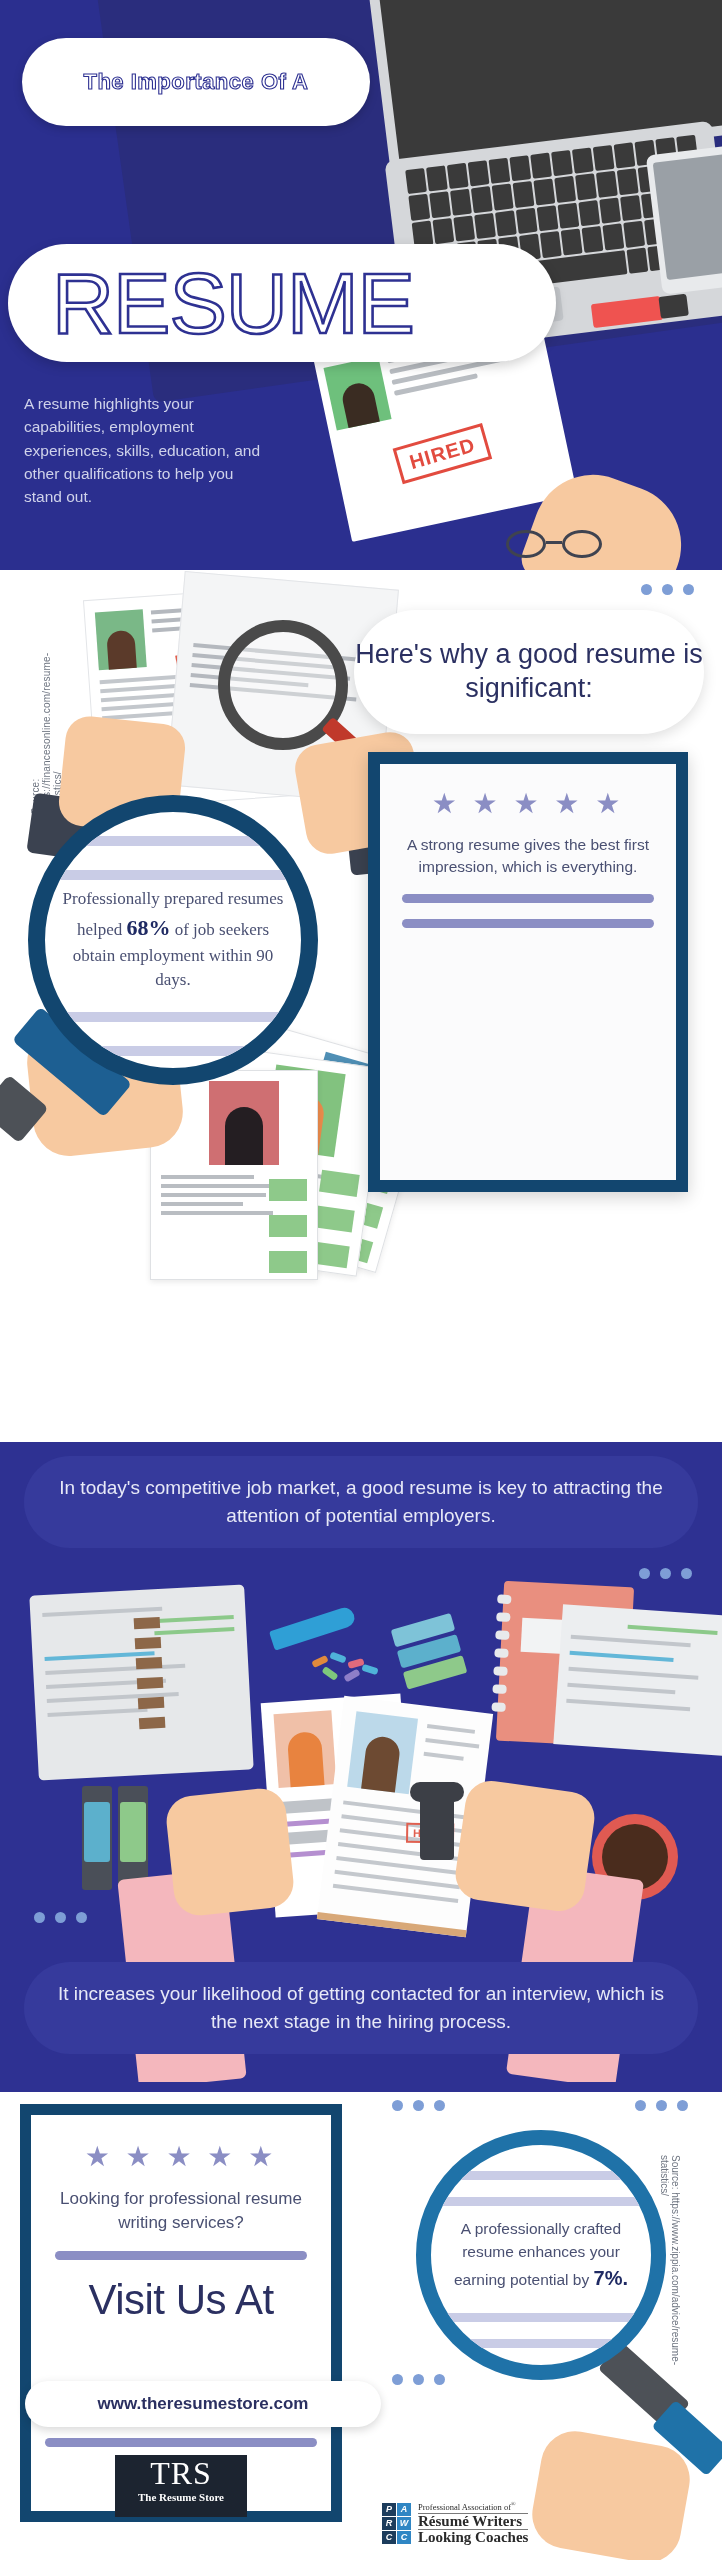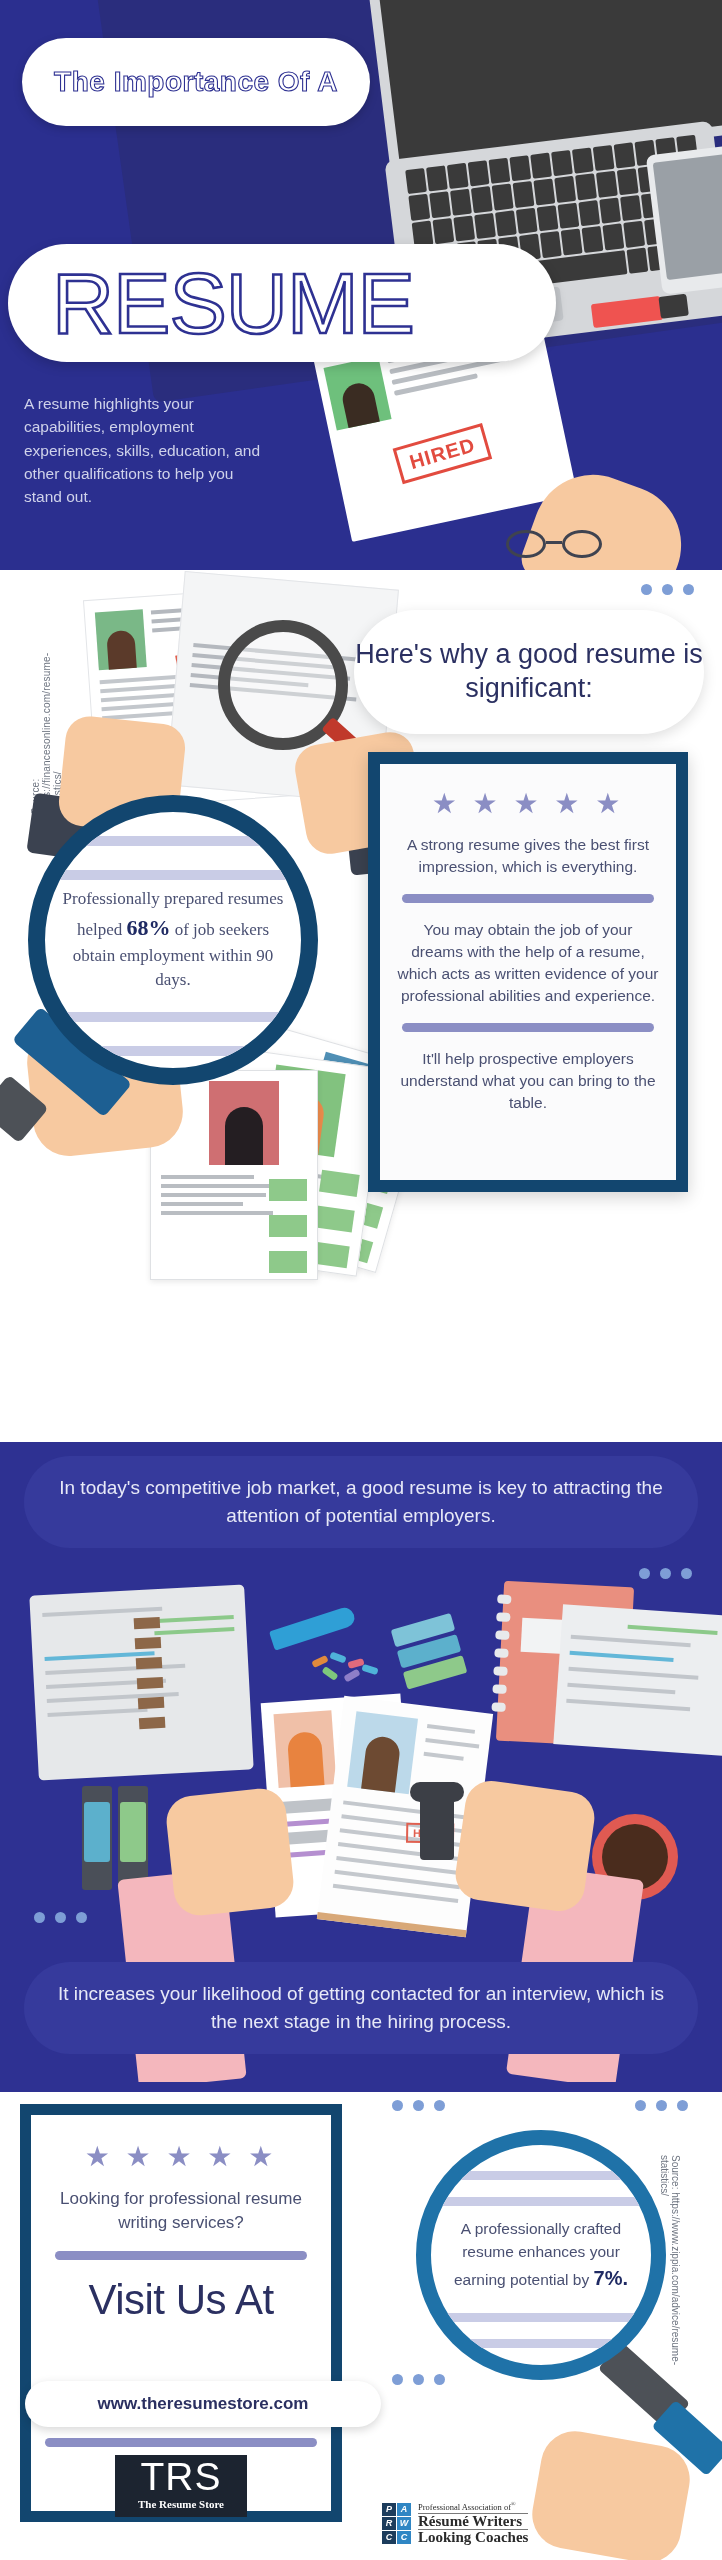--- a/index.html
+++ b/index.html
@@ -91,21 +91,21 @@
   .glasses::after{content:"";position:absolute;left:40px;top:11px;width:16px;height:3px;background:#3f4350;}
 
   
   .pill-small {
     position:absolute; left:22px; top:38px; width:348px; height:88px;
     background:#fff; border-radius:46px; z-index:5;
     display:flex; align-items:center; justify-content:center;
     box-shadow: 0 3px 10px rgba(0,0,0,.18);
   }
   .pill-small span {
-    font-size:28px; font-weight:bold; color:#2e3192;
+    font-size:22px; font-weight:bold; color:#2e3192;
     -webkit-text-stroke: 1.1px #2e3192; color: transparent;
     font-family:"Liberation Sans", sans-serif; letter-spacing:.5px;
   }
   .hero-good {
     position:absolute; left:18px; top:134px; z-index:4;
     font-size:108px; line-height:1; font-weight:400; letter-spacing:-2px;
     color: transparent; -webkit-text-stroke: 2px #8f93c9;
     font-family:"Liberation Sans", sans-serif;
   }
   .pill-big {
@@ -302,21 +302,21 @@
     position:absolute; left:-6px; right:-50px; bottom:84px; height:46px; background:#fff;
     border-radius:26px; display:flex; align-items:center; justify-content:center;
     box-shadow:0 3px 10px rgba(0,0,0,.16); font-weight:bold; color:#2b3061; font-size:17px;
   }
   .cta-div{ position:absolute; left:14px; right:14px; bottom:64px; height:9px; background:#8b8ec4; border-radius:5px;}
   .trs{
     position:absolute; left:50%; transform:translateX(-50%); bottom:-6px;
     width:132px; height:62px; background:#1c2430; color:#fff; text-align:center;
     padding-top:2px;
   }
-  .trs .big{ font-family:Liberation Sans, sans-serif; font-size:39px; line-height:1.05; letter-spacing:1px;}
+  .trs .big{ font-family:Liberation Serif, serif; font-size:32px; line-height:1.05; letter-spacing:1px;}
   .trs .small{ font-family:"Liberation Serif", serif; font-size:11px; font-weight:bold;}
   
   .mag2{
     position:absolute; right:56px; top:48px; width:250px; height:250px;
     border:15px solid #1f72a8; border-radius:50%; background:#fff; overflow:hidden;
     display:flex; align-items:center; justify-content:center; z-index:5;
   }
   .mag2 .stripes{ position:absolute; inset:0; }
   .mag2 .stripes i{ position:absolute; left:0; right:0; height:9px; background:#c9cce6; }
   .mag2-text{ position:relative; z-index:2; width:200px; text-align:center; color:#4a5072; font-size:15.5px; line-height:1.5;}
@@ -558,23 +558,21 @@
 
     <div class="why-pill">
       <span>Here's why a good resume is significant:</span>
     </div>
 
     <div class="reasons">
       <div class="reasons-inner">
         <div class="stars">★ ★ ★ ★ ★</div>
         <p class="reason">A strong resume gives the best first impression, which is everything.</p>
         <div class="rdiv"></div>
-        <p class="reason">You may obtain the job of your dreams with the help of a resume, which acts as written evidence of your professional abilities and experience.</p>
         <div class="rdiv"></div>
-        <p class="reason">It'll help prospective employers understand what you can bring to the table.</p>
       </div>
     </div>
   </section>
 
   <section class="dark">
     <div class="dark-pill">
       <span>In today's competitive job market, a good resume is key to attracting the attention of potential employers.</span>
     </div>
     <div class="dots d4">
         <i></i>

